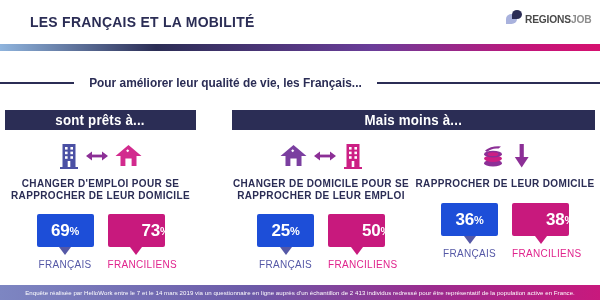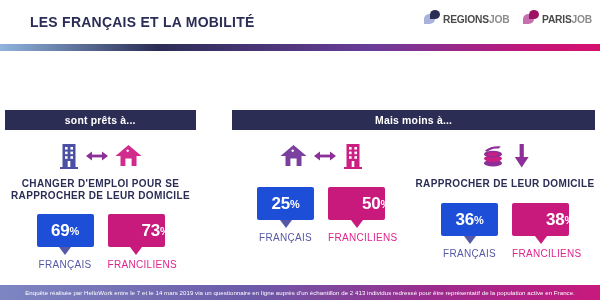--- a/index.html
+++ b/index.html
@@ -47,21 +47,21 @@
   .rule-right{flex:1;}
   .headline{
     font-size:12.5px;font-weight:bold;color:#2b2d55;white-space:nowrap;
     padding:0 8px;transform:scaleX(0.95);
   }
 
   
   .secbar{
     position:absolute;height:20px;background:#2b2d55;color:#ffffff;
     display:flex;align-items:center;justify-content:center;
-    font-size:11px;font-weight:bold;letter-spacing:0.2px;
+    font-size:14px;font-weight:bold;letter-spacing:0.2px;
   }
   .secbar span{transform:scaleX(0.95);white-space:nowrap;}
   .secbar-left{left:5px;top:110px;width:191px;}
   .secbar-right{left:232px;top:110px;width:363px;}
 
   
   .col{position:absolute;top:138px;text-align:center;}
   .col-1{left:5px;width:191px;}
   .col-2{left:232px;width:178px;}
   .col-3{left:415px;width:180px;}
@@ -123,34 +123,30 @@
     <div class="logos">
       <div class="logo logo-r">
         <div class="bubble">
           <div class="b1"></div>
             <div class="b2"></div>
         </div>
         <div class="wordmark">
           <span>REGIONS</span><span class="job">JOB</span>
         </div>
       </div>
-      <div class="logo logo-p">
-        <div class="bubble">
-          <div class="b1"></div>
-            <div class="b2"></div>
-        </div>
-        <div class="wordmark">
-          <span>PARIS</span><span class="job">JOB</span>
-        </div>
-      </div>
     </div>
   </div>
 
   <div class="gradient-bar"></div>
 
+  <div class="headline-row">
+    <div class="rule rule-left"></div>
+    <div class="headline">Pour améliorer leur qualité de vie, les Français...</div>
+    <div class="rule rule-right"></div>
+  </div>
 
   <div class="secbar secbar-left">
     <span>sont prêts à...</span>
   </div>
   <div class="secbar secbar-right">
     <span>Mais moins à...</span>
   </div>
 
   <div class="col col-1">
     <div class="iconrow">
@@ -229,20 +225,24 @@
               <rect x="11.4" y="4" width="2.6" height="2.6"></rect>
             <rect x="6" y="8.6" width="2.6" height="2.6"></rect>
               <rect x="11.4" y="8.6" width="2.6" height="2.6"></rect>
             <rect x="6" y="13.2" width="2.6" height="2.6"></rect>
               <rect x="11.4" y="13.2" width="2.6" height="2.6"></rect>
             <rect x="8.7" y="18" width="2.6" height="6"></rect>
           </g>
         </svg>
       </span>
     </div>
+    <div class="caption">
+      <div>CHANGER DE DOMICILE POUR SE</div>
+      <div>RAPPROCHER DE LEUR EMPLOI</div>
+    </div>
     <div class="badges">
       <div class="badge-wrap">
         <div class="badge blue">
           <div class="val"><span>25</span><span class="pct">%</span></div>
         </div>
         <div class="badge-label blue">FRANÇAIS</div>
       </div>
       <div class="badge-wrap">
         <div class="badge pink">
           <div class="val"><span>50</span><span class="pct">%</span></div>

